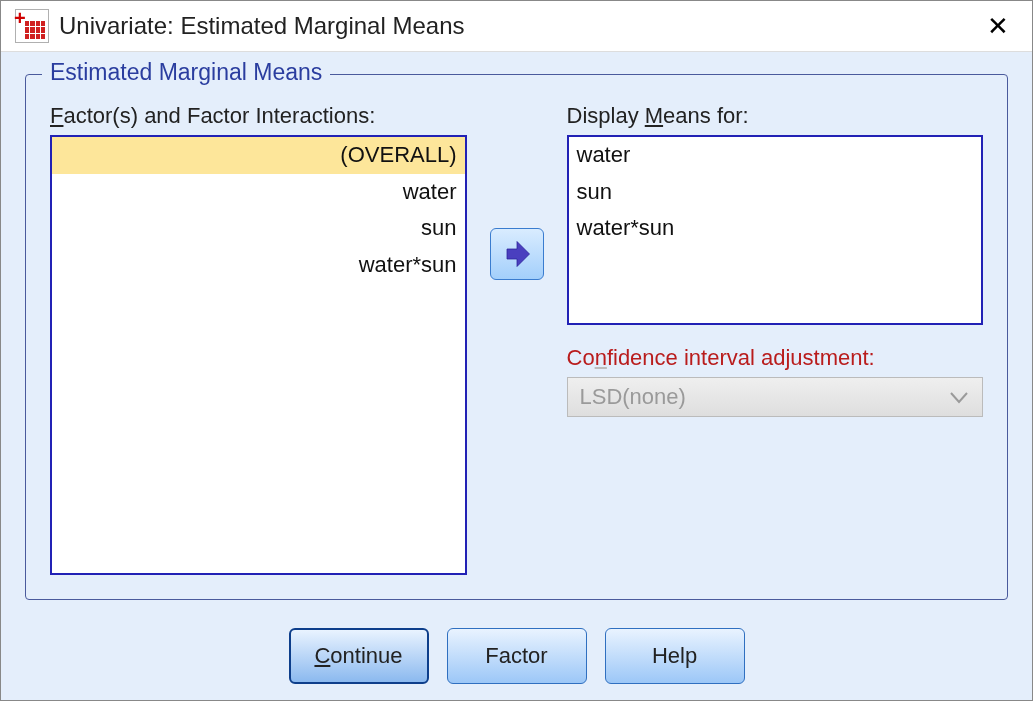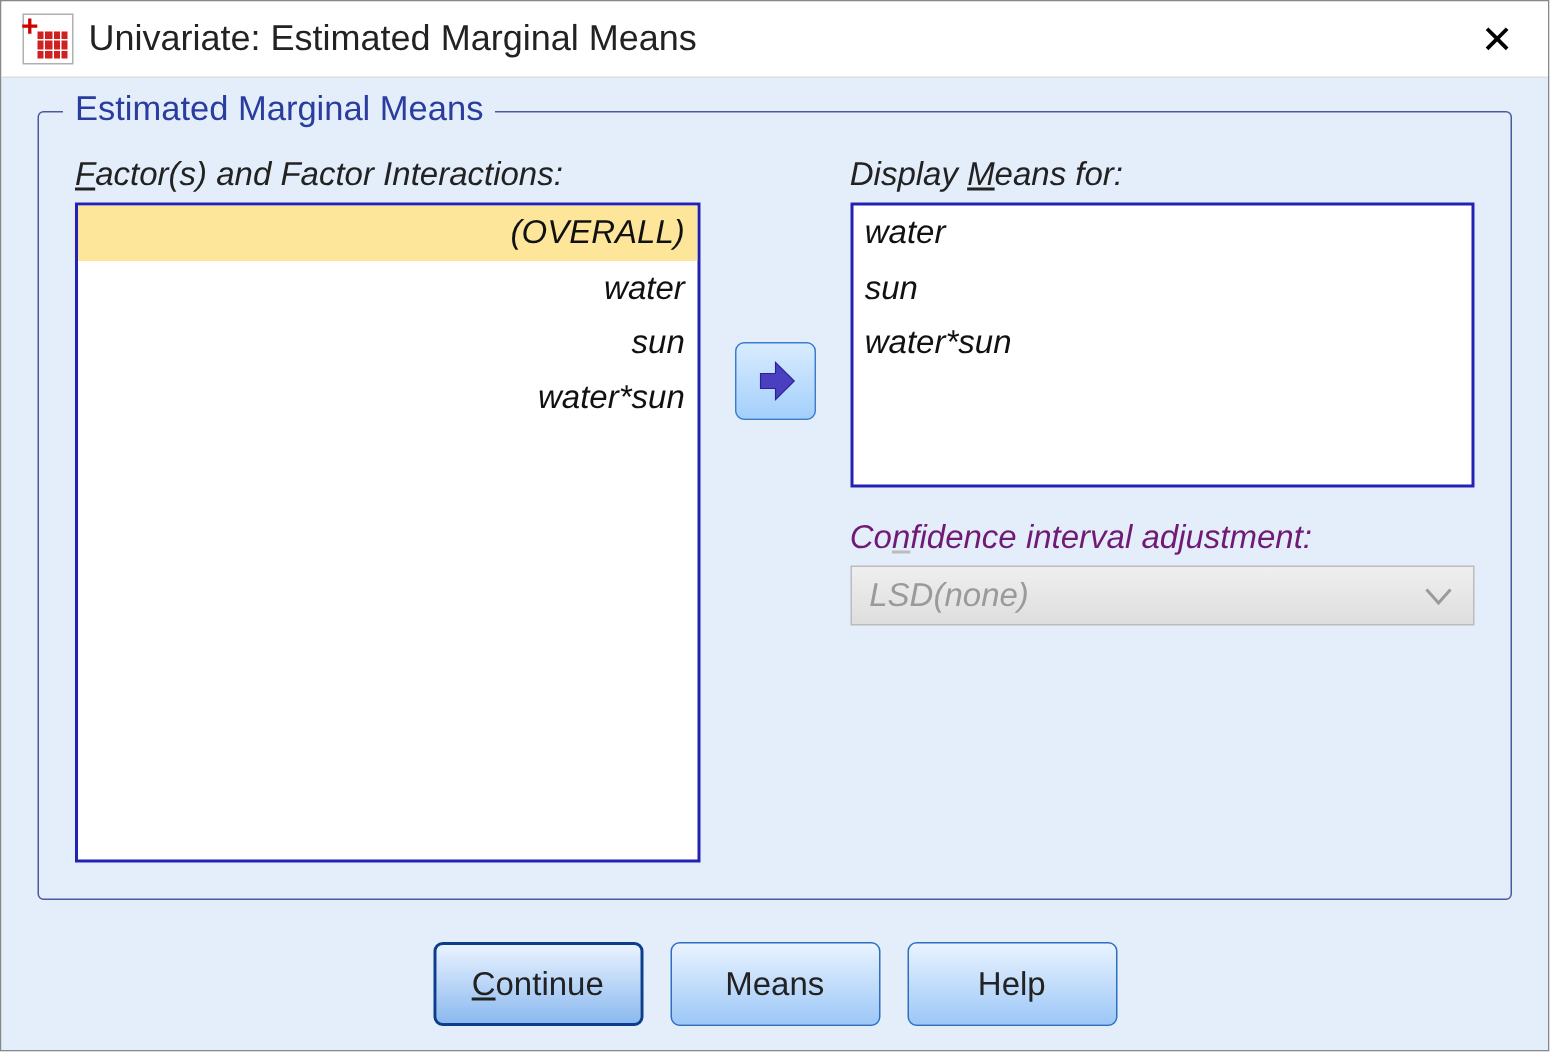--- a/index.html
+++ b/index.html
@@ -92,21 +92,20 @@
       left: 16px;
       background: #e4eefb;
       padding: 0 8px;
       color: #2a3d9f;
       font-size: 23px;
     }
     .columns {
       display: flex;
       gap: 20px;
       height: 100%;
-      font-style: italic;
     }
     .left-col {
       flex: 1;
       display: flex;
       flex-direction: column;
     }
     .mid-col {
       display: flex;
       align-items: center;
       justify-content: center;
@@ -173,21 +172,21 @@
     }
     .faux-check {
       width: 22px;
       height: 22px;
       border: 1px solid #555;
       background: linear-gradient(#fff,#d6e3f4);
     }
     .check-label { font-size: 22px; color: #222; }
     .check-label .mn { text-decoration: underline; }
     .disabled-lbl {
-      color: #701a75;
+      color: #b91c1c;
       font-size: 22px;
       margin-top: 20px;
     }
     .disabled-lbl .mn { text-decoration: underline; text-decoration-color: #bcbcbc; }
     .dropdown {
       margin-top: 6px;
       height: 40px;
       background: linear-gradient(#efefef,#dedede);
       border: 1px solid #bbb;
       display: flex;
@@ -301,17 +300,17 @@
             </span>
           </div>
         </div>
       </div>
     </div>
 
     <div class="button-row">
       <button class="btn primary">
         <span class="mn">C</span><span>ontinue</span>
       </button>
-      <button class="btn">Means</button>
+      <button class="btn">Factor</button>
       <button class="btn">Help</button>
     </div>
   </div>
 </div>
 
 </body></html>

